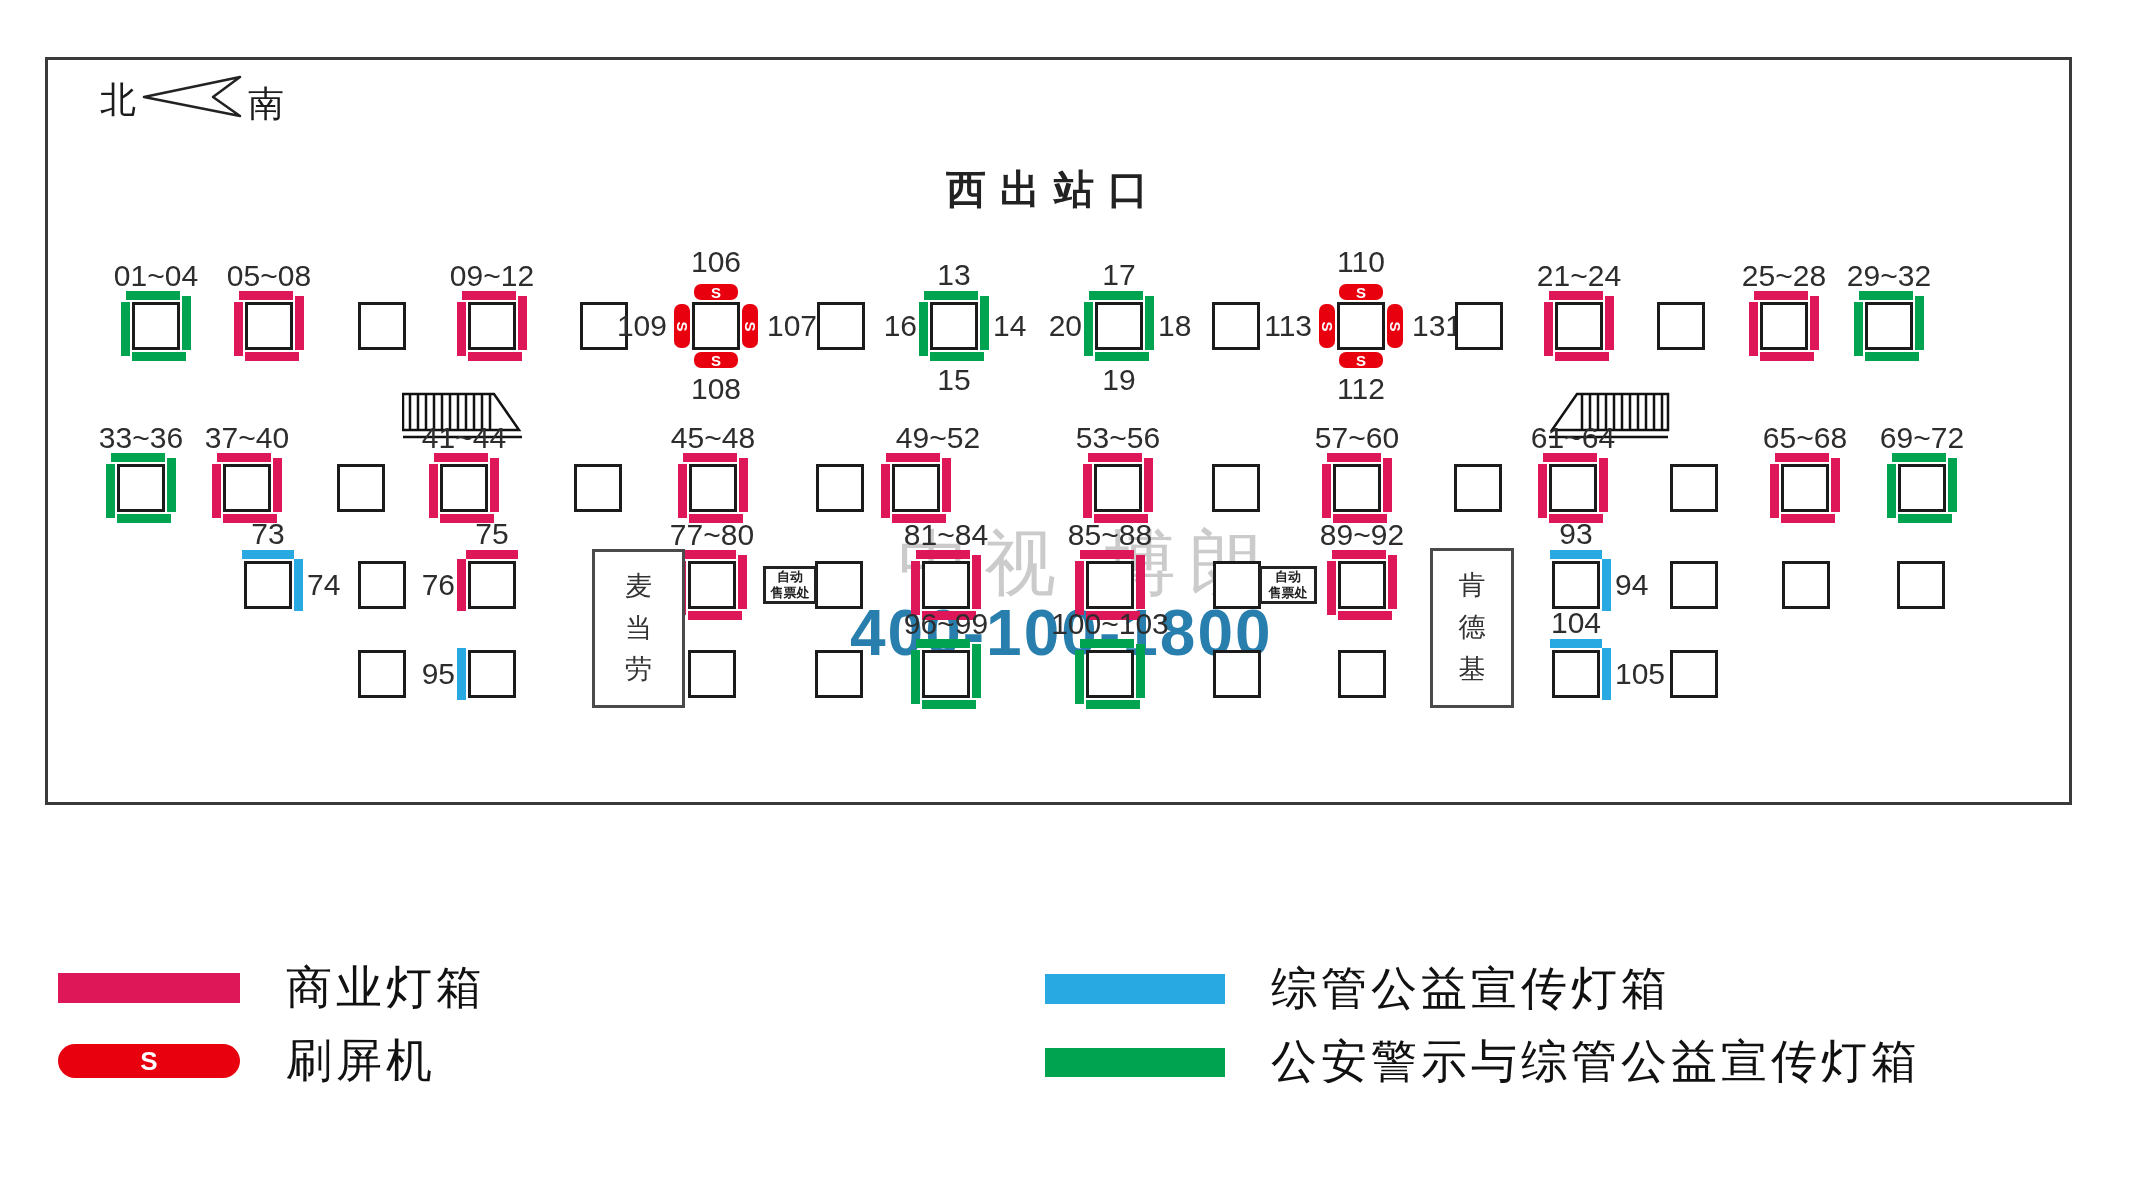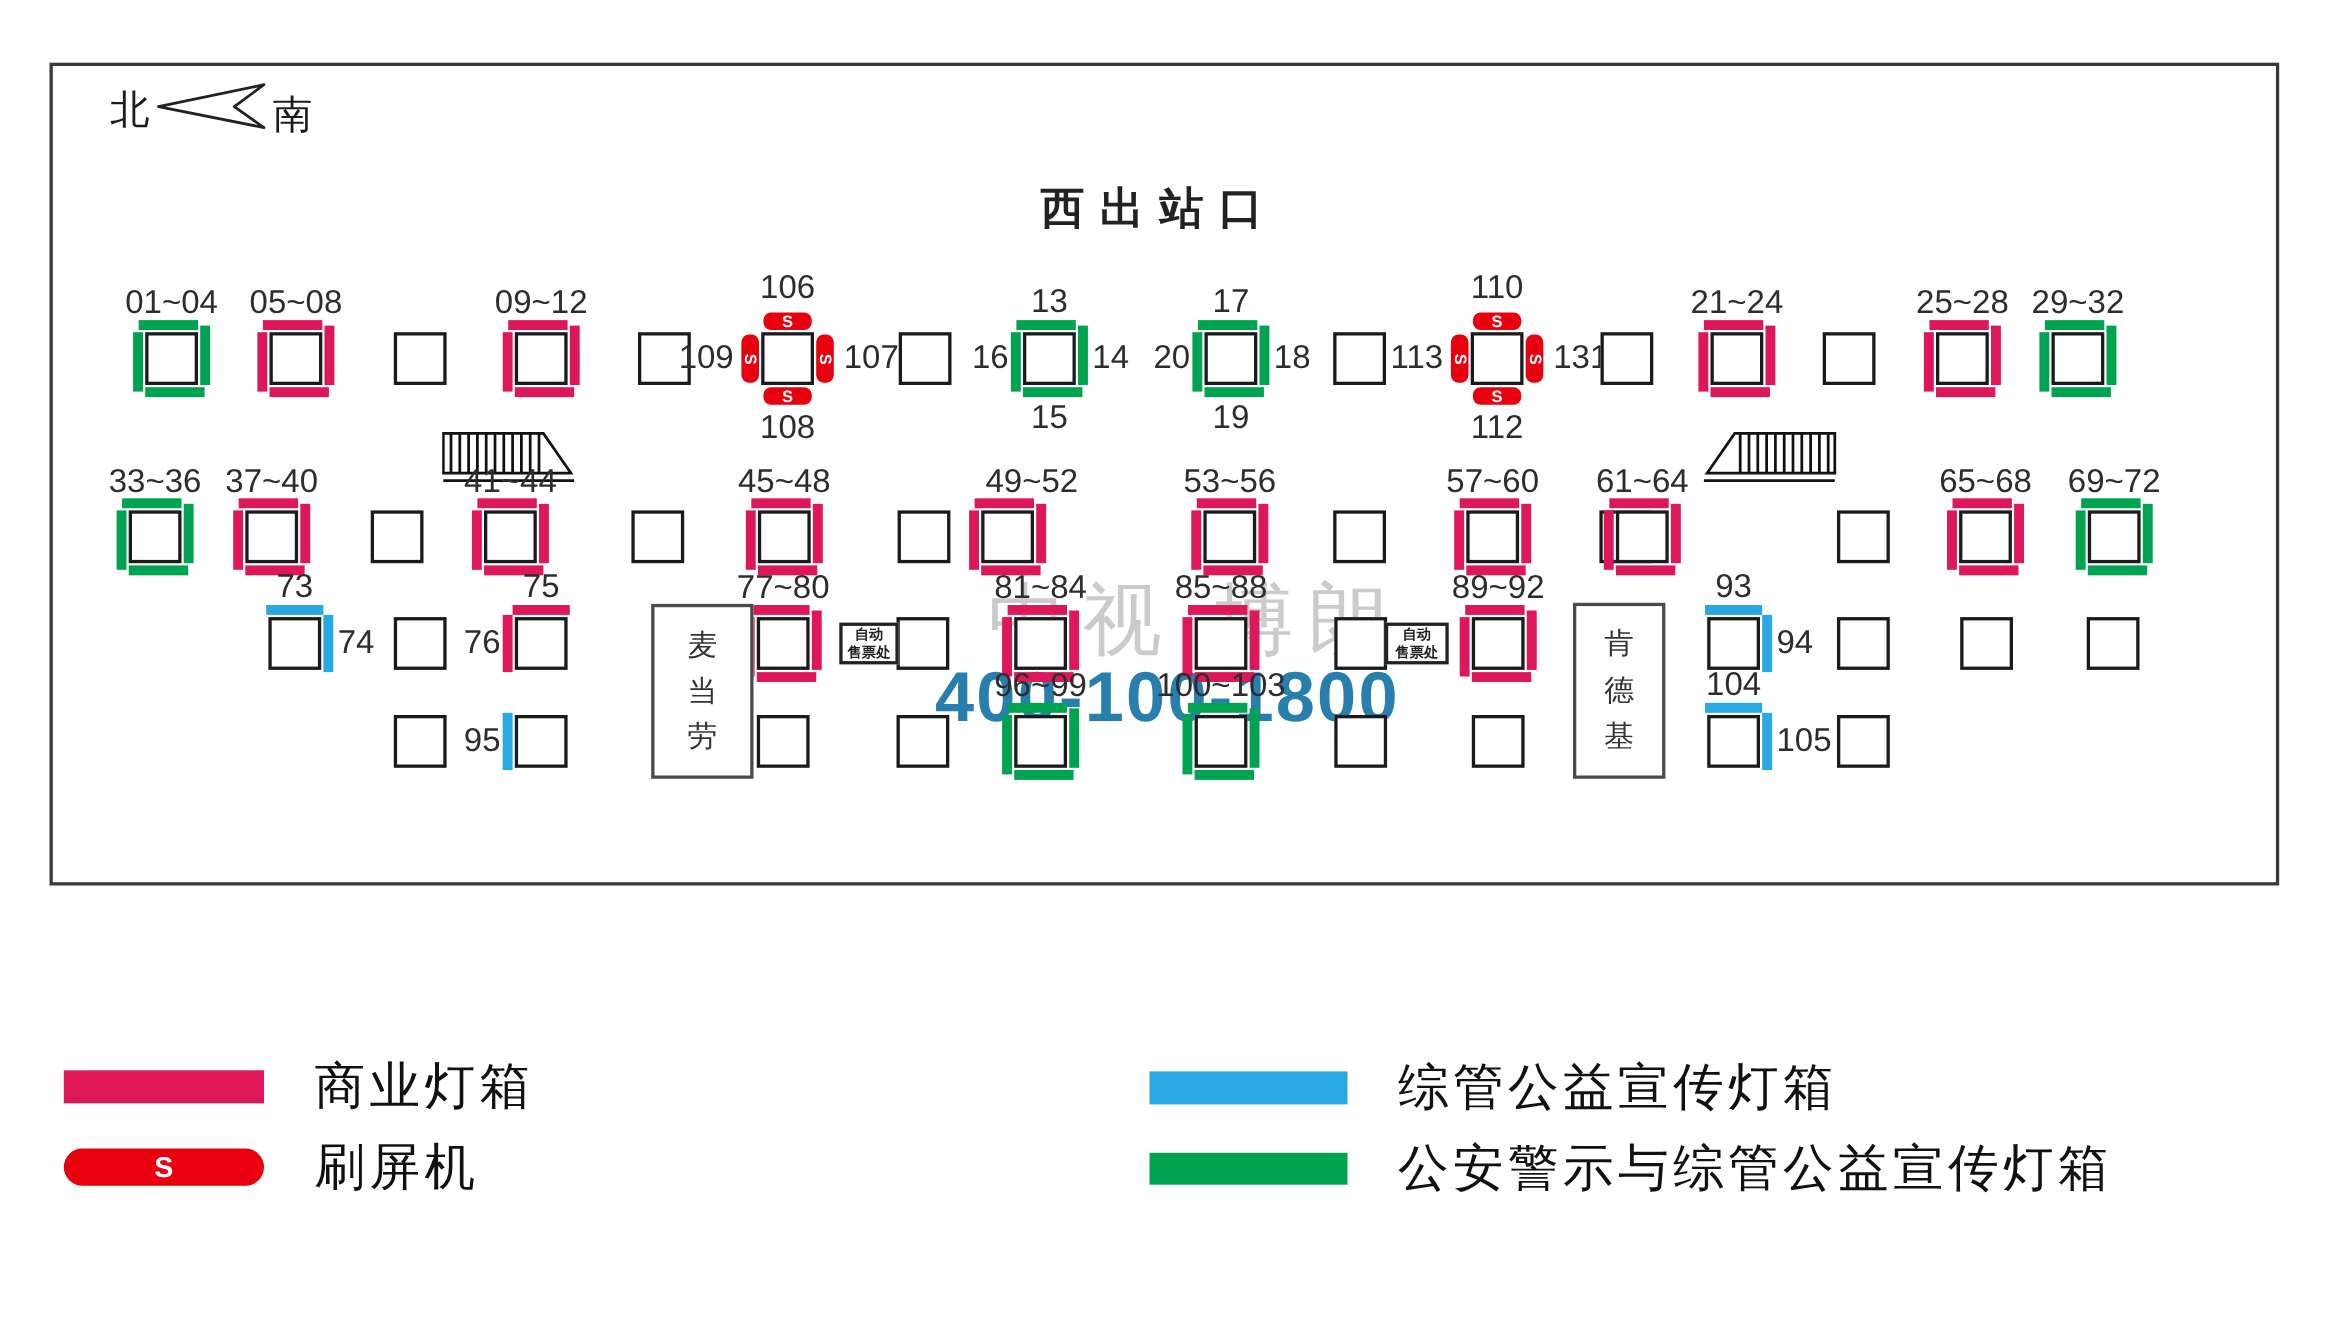--- a/index.html
+++ b/index.html
@@ -279,21 +279,21 @@
         <div class="psq"></div>
         <div class="pbar" style="left: -6px; top: -11px; width: 54px; height: 9px; background: rgb(222, 23, 88);"></div>
         <div class="pbar" style="left: 50px; top: -6px; width: 9px; height: 54px; background: rgb(222, 23, 88);"></div>
         <div class="pbar" style="left: 0px; top: 50px; width: 54px; height: 9px; background: rgb(222, 23, 88);"></div>
         <div class="pbar" style="left: -11px; top: 0px; width: 9px; height: 54px; background: rgb(222, 23, 88);"></div>
         <div class="plabel">57~60</div>
       </div>
       <div class="pillar" style="left: 1454px; top: 464px;">
         <div class="psq"></div>
       </div>
-      <div class="pillar" style="left: 1469px; top: 464px;">
+      <div class="pillar" style="left: 1549px; top: 464px;">
         <div class="psq"></div>
         <div class="pbar" style="left: -6px; top: -11px; width: 54px; height: 9px; background: rgb(222, 23, 88);"></div>
         <div class="pbar" style="left: 50px; top: -6px; width: 9px; height: 54px; background: rgb(222, 23, 88);"></div>
         <div class="pbar" style="left: 0px; top: 50px; width: 54px; height: 9px; background: rgb(222, 23, 88);"></div>
         <div class="pbar" style="left: -11px; top: 0px; width: 9px; height: 54px; background: rgb(222, 23, 88);"></div>
         <div class="plabel">61~64</div>
       </div>
       <div class="pillar" style="left: 1670px; top: 464px;">
         <div class="psq"></div>
       </div>

